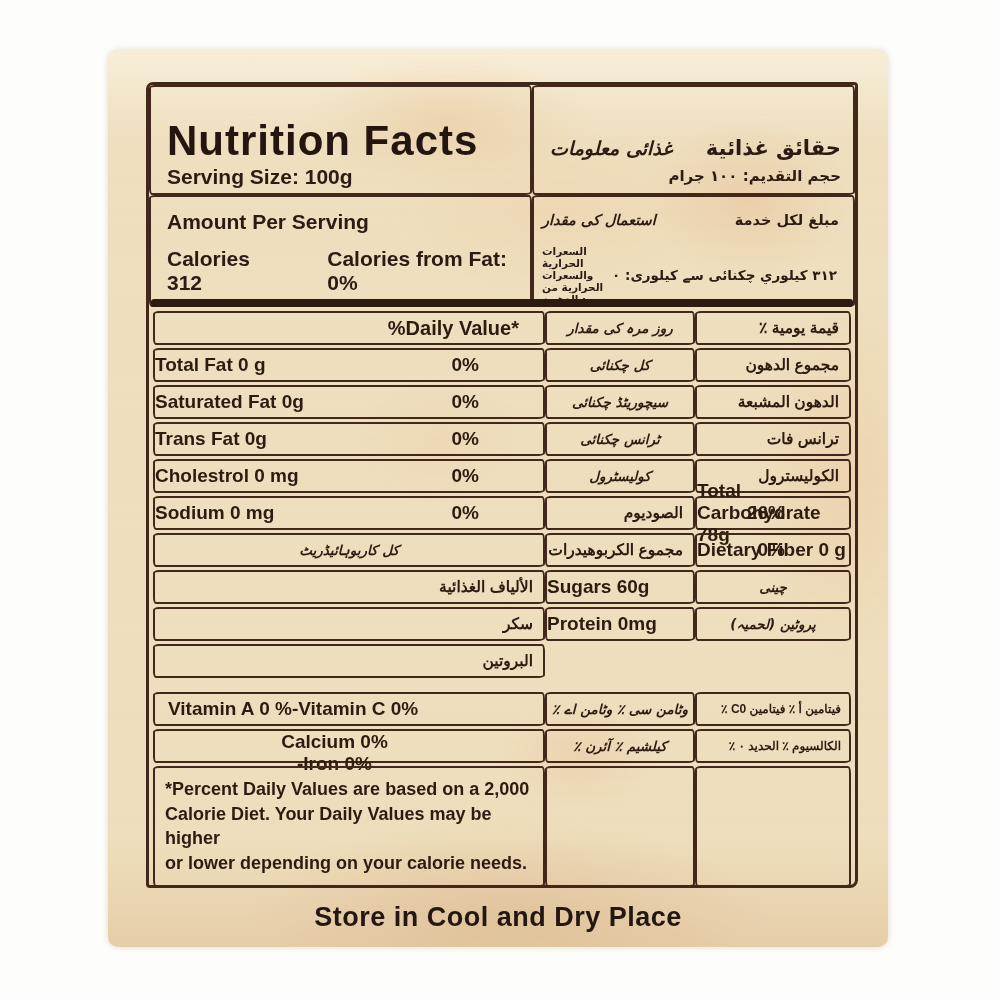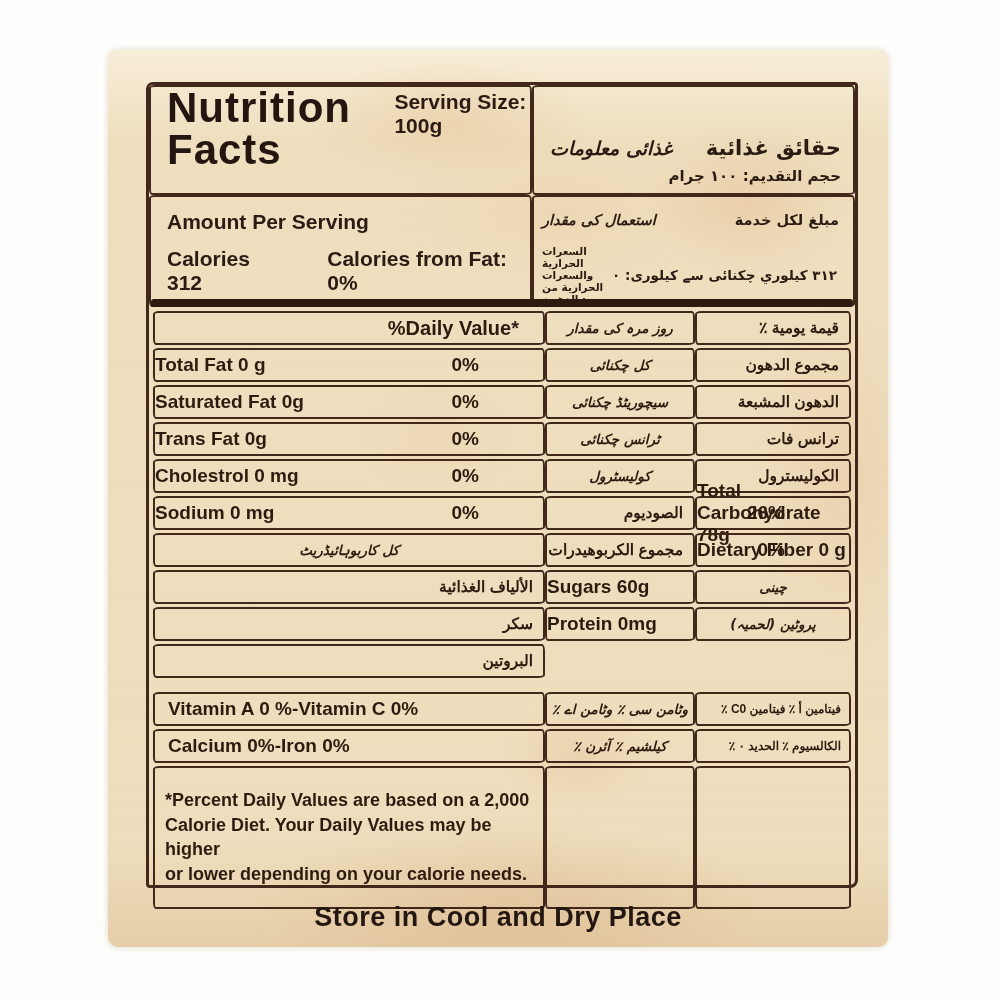--- a/index.html
+++ b/index.html
@@ -34,21 +34,21 @@
     position:absolute;left:38px;top:32px;width:712px;height:806px;
     border:3px solid var(--ink);border-radius:7px 4px 8px 4px;box-sizing:border-box;
   }
 
   .cell{border:2.5px solid var(--ink);box-sizing:border-box;
         border-radius:6px 3px 7px 3px / 3px 7px 3px 6px;position:relative;}
 
   
   .top-grid{position:absolute;left:0;top:0;right:0;height:214px;
             display:grid;grid-template-columns:383px 1fr;grid-template-rows:110px 1fr;}
-  .h-en{display:flex;justify-content:flex-end;padding:0 0 4px 16px;color:#241510;}
+  .h-en{display:flex;flex-direction:column;justify-content:flex-end;padding:0 0 4px 16px;color:#241510;}
   .nf-title{font-size:42px;font-weight:bold;letter-spacing:1px;line-height:1;}
   .serving-en{font-size:21px;font-weight:bold;margin-top:3px;color:#2c1b12;}
   .h-ar{display:flex;flex-direction:column;justify-content:flex-end;
         padding:0 12px 8px 16px;font-family:"DejaVu Sans",sans-serif;color:#2c1b12;}
   .h-ar-line1{display:flex;justify-content:space-between;align-items:baseline;font-weight:bold;}
   .h-ar-line1 .ur-t{font-size:19px;font-style:italic;}
   .h-ar-line1 .ar-t{font-size:21px;}
   .h-ar-line2{text-align:right;direction:rtl;font-size:15px;font-weight:bold;margin-top:7px;}
 
   .a-en{padding:13px 0 0 16px;font-weight:bold;color:#2c1b12;font-size:21px;}
@@ -69,22 +69,22 @@
             grid-template-rows:34px repeat(9,34px) 8px 34px 34px 1fr;row-gap:3px;}
   .en{font-weight:bold;color:var(--ink2);font-size:19px;display:flex;align-items:center;}
   .en .val{position:absolute;right:64px;}
   .dv{justify-content:flex-end;padding-right:24px;font-size:20px;}
   .ur{font-family:"DejaVu Sans",sans-serif;direction:rtl;display:flex;align-items:center;
       justify-content:center;font-size:13.5px;font-weight:bold;font-style:italic;color:var(--ink2);white-space:nowrap;overflow:hidden;}
   .ar{font-family:Liberation Sans, sans-serif;direction:rtl;display:flex;align-items:center;
       padding-right:10px;font-size:15.5px;font-weight:bold;color:var(--ink2);white-space:nowrap;overflow:hidden;}
   .arv{font-size:12px;justify-content:space-between;padding:0 8px;}
   .vit{display:flex;justify-content:flex-start;padding:0 22px 0 13px;}
-  .pr45{padding-right:42px;}
-  .fn{display:block;padding:20px 10px;font-size:18px;line-height:1.37;font-weight:bold;color:var(--ink2);
+  .pr45{padding-right:42px;flex-direction:column;}
+  .fn{display:block;padding:9px 10px;font-size:18px;line-height:1.37;font-weight:bold;color:var(--ink2);
       font-family:"Liberation Sans",sans-serif;}
   .spacer{grid-column:1/-1;}
 
   
   .storage{position:absolute;left:0;right:0;top:842px;height:50px;display:flex;align-items:center;
            justify-content:center;font-weight:bold;font-size:27px;color:#241711;letter-spacing:.5px;}
 </style>
 </head>
 <body>
 

